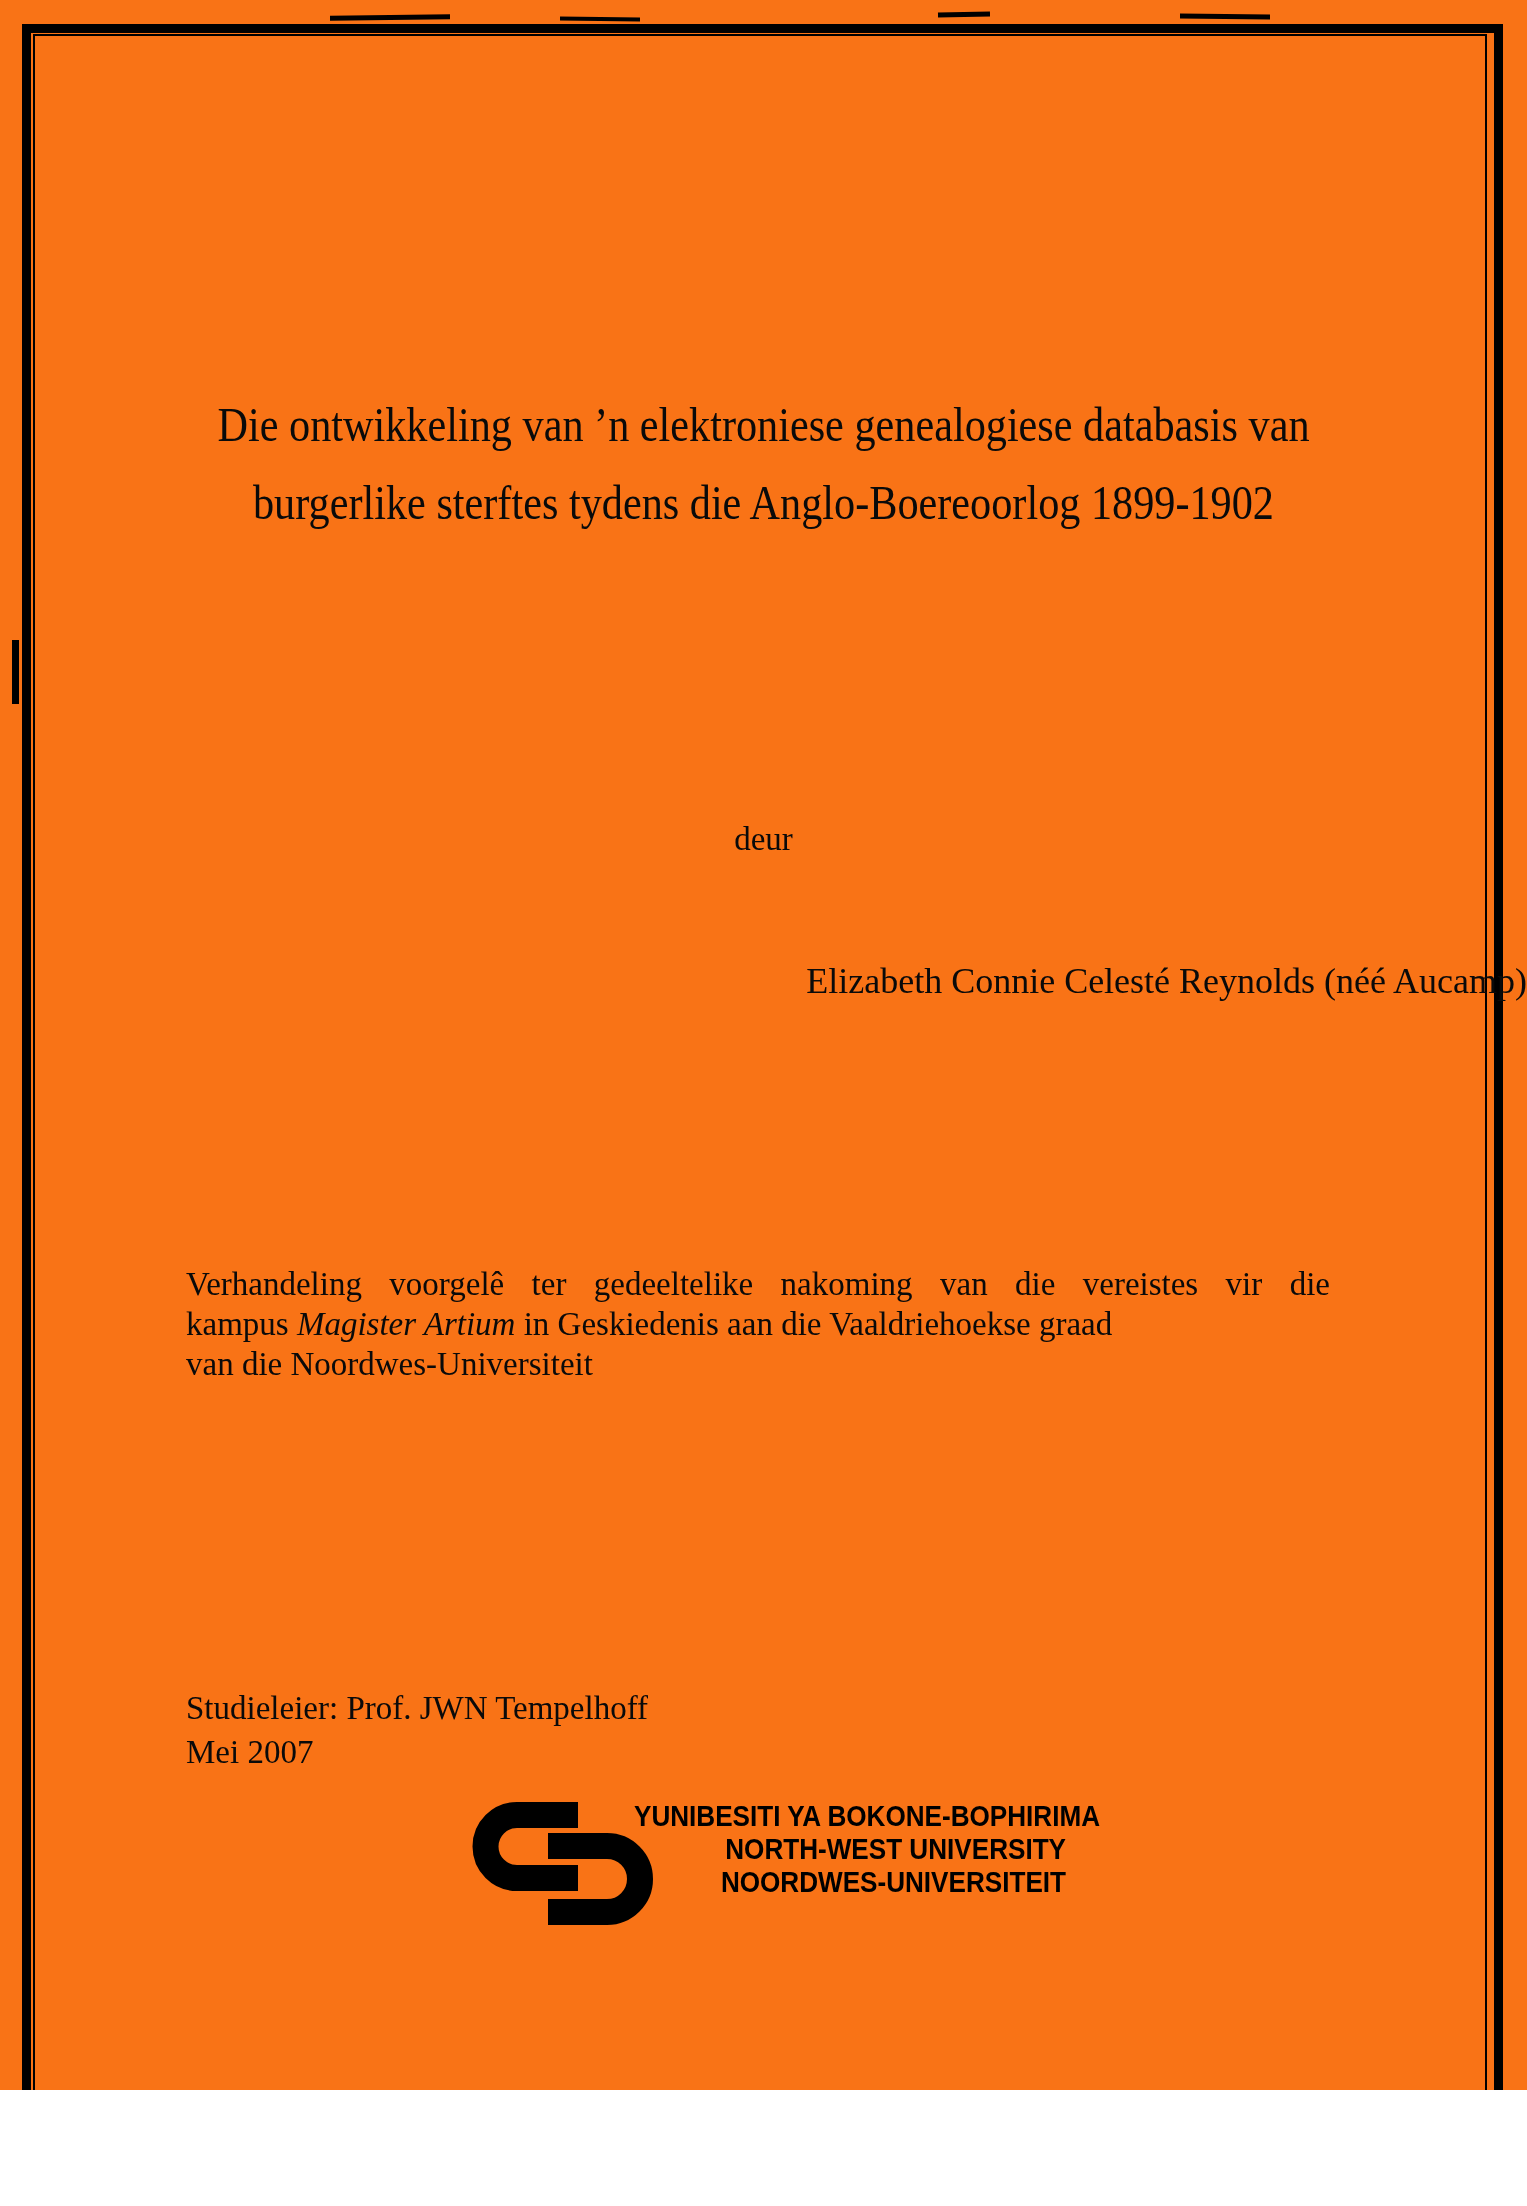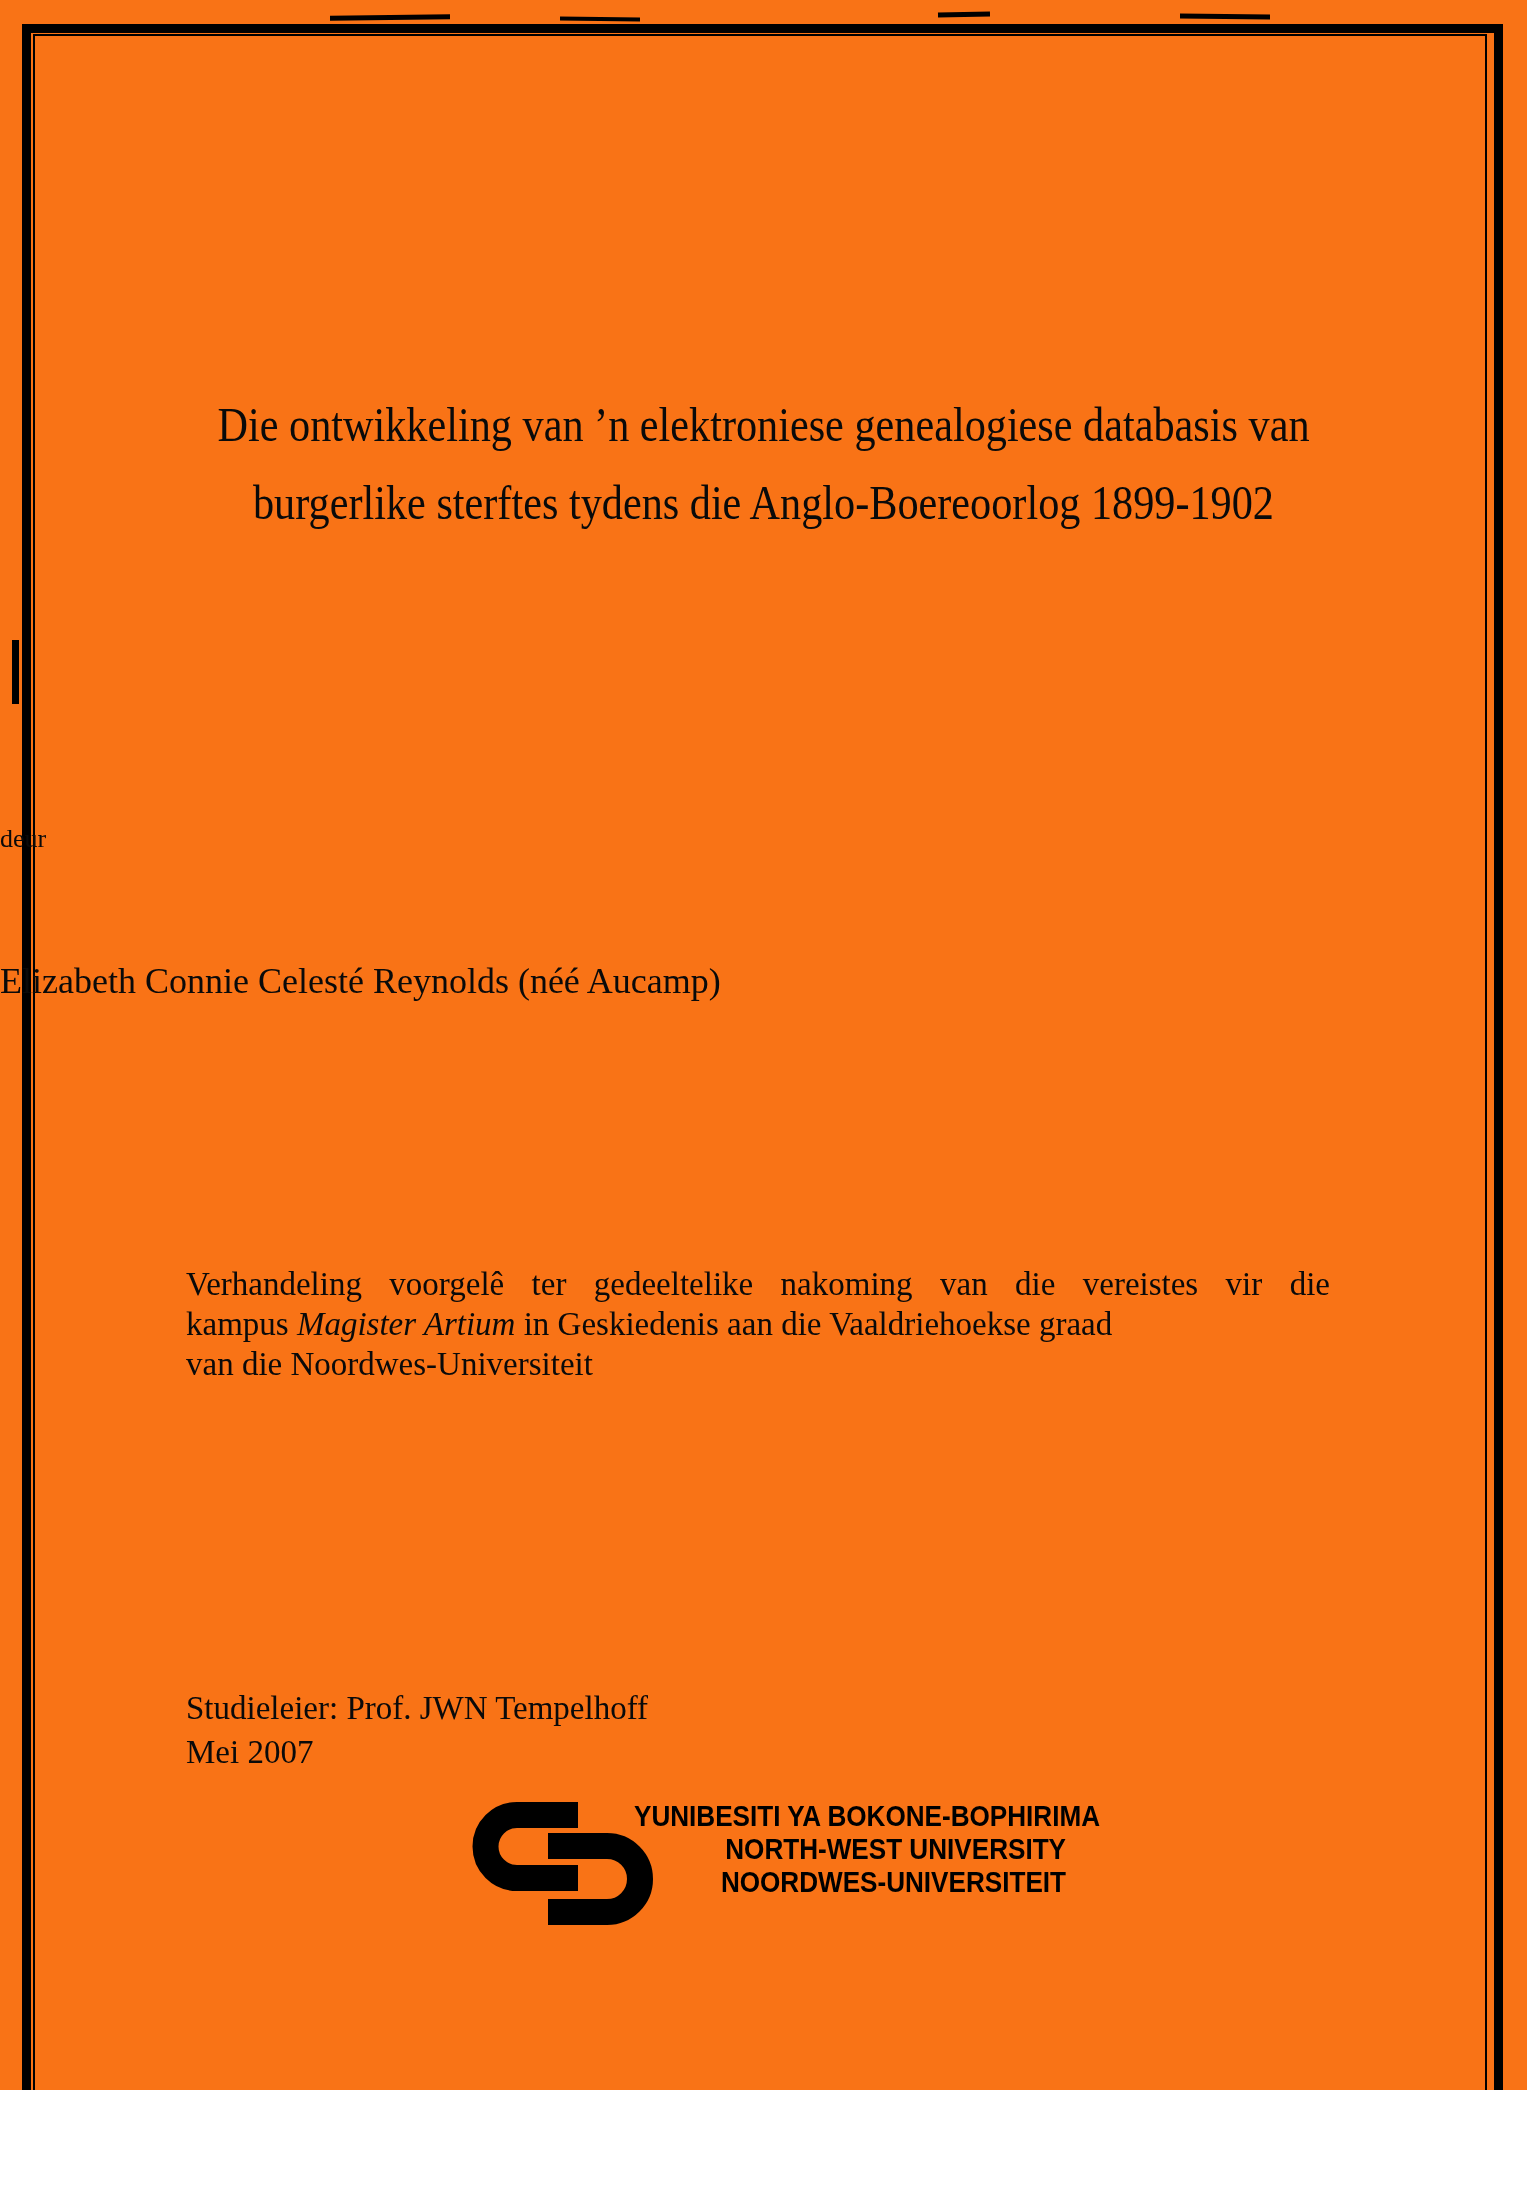--- a/index.html
+++ b/index.html
@@ -41,29 +41,29 @@
     font-size: 48px;
     line-height: 78px;
     transform: scaleX(0.88);
     transform-origin: 50% 0;
     white-space: nowrap;
   }
   .byline {
     position: absolute;
     left: 0; top: 821px;
     width: 100%;
-    text-align: left;
-    font-size: 26px;
+    text-align: center;
+    font-size: 33px;
     line-height: 36px;
   }
   .author {
     position: absolute;
     left: 0; top: 961px;
     width: 100%;
-    text-align: left;
+    text-align: right;
     font-size: 36px;
     line-height: 40px;
   }
   .submission {
     position: absolute;
     left: 186px; top: 1264px;
     width: 1144px;
     font-size: 33px;
     line-height: 40px;
   }

